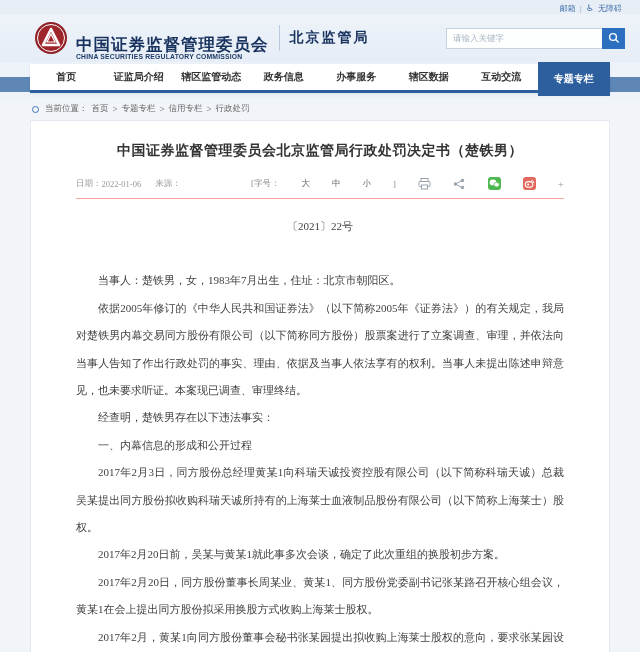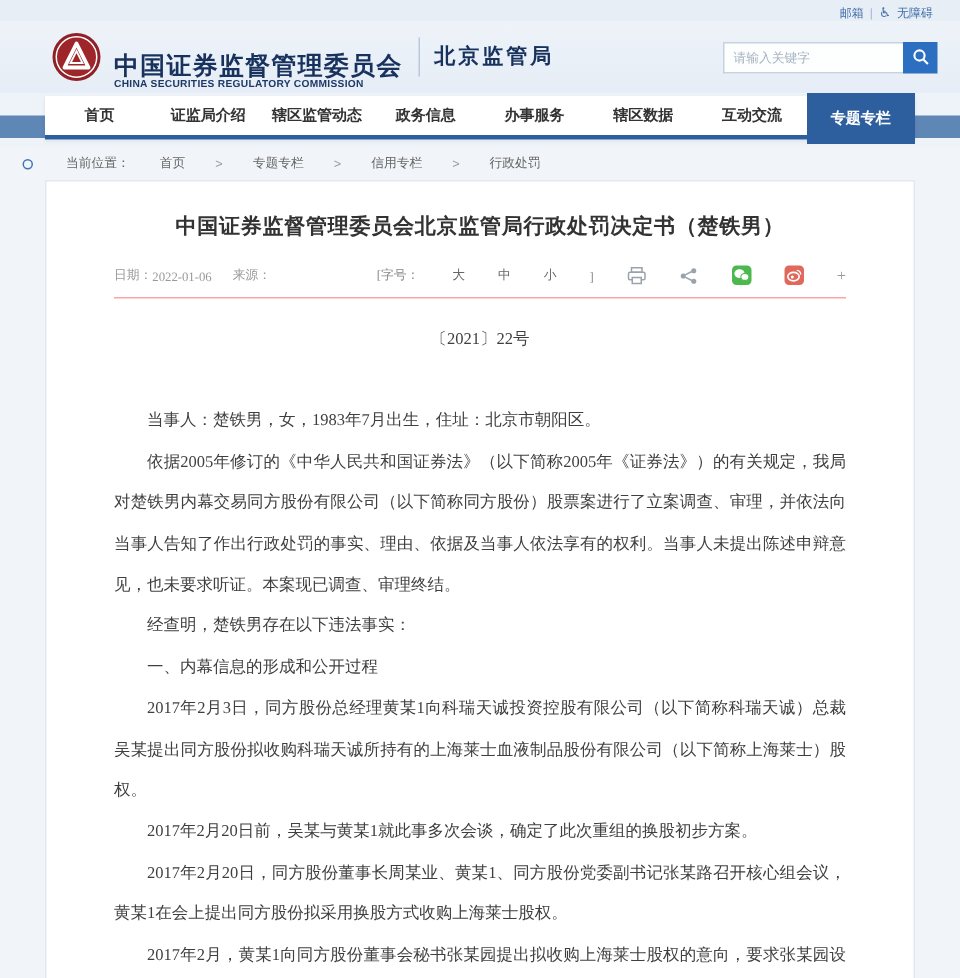--- a/index.html
+++ b/index.html
@@ -26,21 +26,21 @@
     display:flex; align-items:center; padding:0 15px 0 34px;
   }
   .emblem { width:34px; height:34px; flex:0 0 auto; }
   .org { margin-left:8px; line-height:1.05;margin-top:20px; }
   .org-cn { font-size:16.5px; font-weight:bold; color:#18325e; letter-spacing:1px; }
   .org-en { font-size:6.8px; font-weight:bold; color:#1d3a66; letter-spacing:.2px; }
   .vsep { width:1px; height:26px; background:#b9c8da; margin:0 10px; }
   .bureau { font-size:14px; font-weight:bold; color:#18325e; letter-spacing:2px; }
   .search { margin-left:auto; display:flex; align-items:center; }
   .search input {
-    width:120px; height:21px; border:1px solid #c6d2e0; border-right:none;
+    width:156px; height:21px; border:1px solid #c6d2e0; border-right:none;
     background:#fdfefe; font-size:8.5px; padding:3px 6px; color:#333; outline:none;
   }
   .search input::placeholder { color:#a8b4c2; }
   .search button {
     width:23px; height:21px; border:none; background:#2c6fc1; cursor:pointer;
     display:flex; align-items:center; justify-content:center;
   }
   
   .nav-wrap { position:relative; height:36px; background:#eef3f9; }
   .nav-strip { position:absolute; left:0; right:0; top:15px; height:15px; background:#5e87b6; }
@@ -51,22 +51,22 @@
   }
   .nav-item {
     flex:1; display:flex; align-items:center; justify-content:center;
     font-size:10px; font-weight:bold; color:#333; cursor:pointer; white-space:nowrap;
   }
   .nav-item.active {
     background:#2d5f9e; color:#fff; height:34px; margin-top:-2px;
   }
   
   .crumbs {
-    height:22px; display:flex; align-items:center; gap:20px;
-    padding-left:15px; font-size:8.5px; color:#666; background:#f1f4f8;
+    height:22px; display:flex; align-items:center; gap:4px;
+    padding-left:32px; font-size:8.5px; color:#666; background:#f1f4f8;
   }
   .pin {
     width:7px; height:7px; border:1.6px solid #3f76b5; border-radius:50%;
     display:inline-block; margin-right:2px;
   }
   .crumbs a { color:#666; text-decoration:none; cursor:pointer; }
   .crumb-sep { color:#999; }
   
   .panel {
     margin:0 30px; background:#fff; border:1px solid #e4e9ef;

